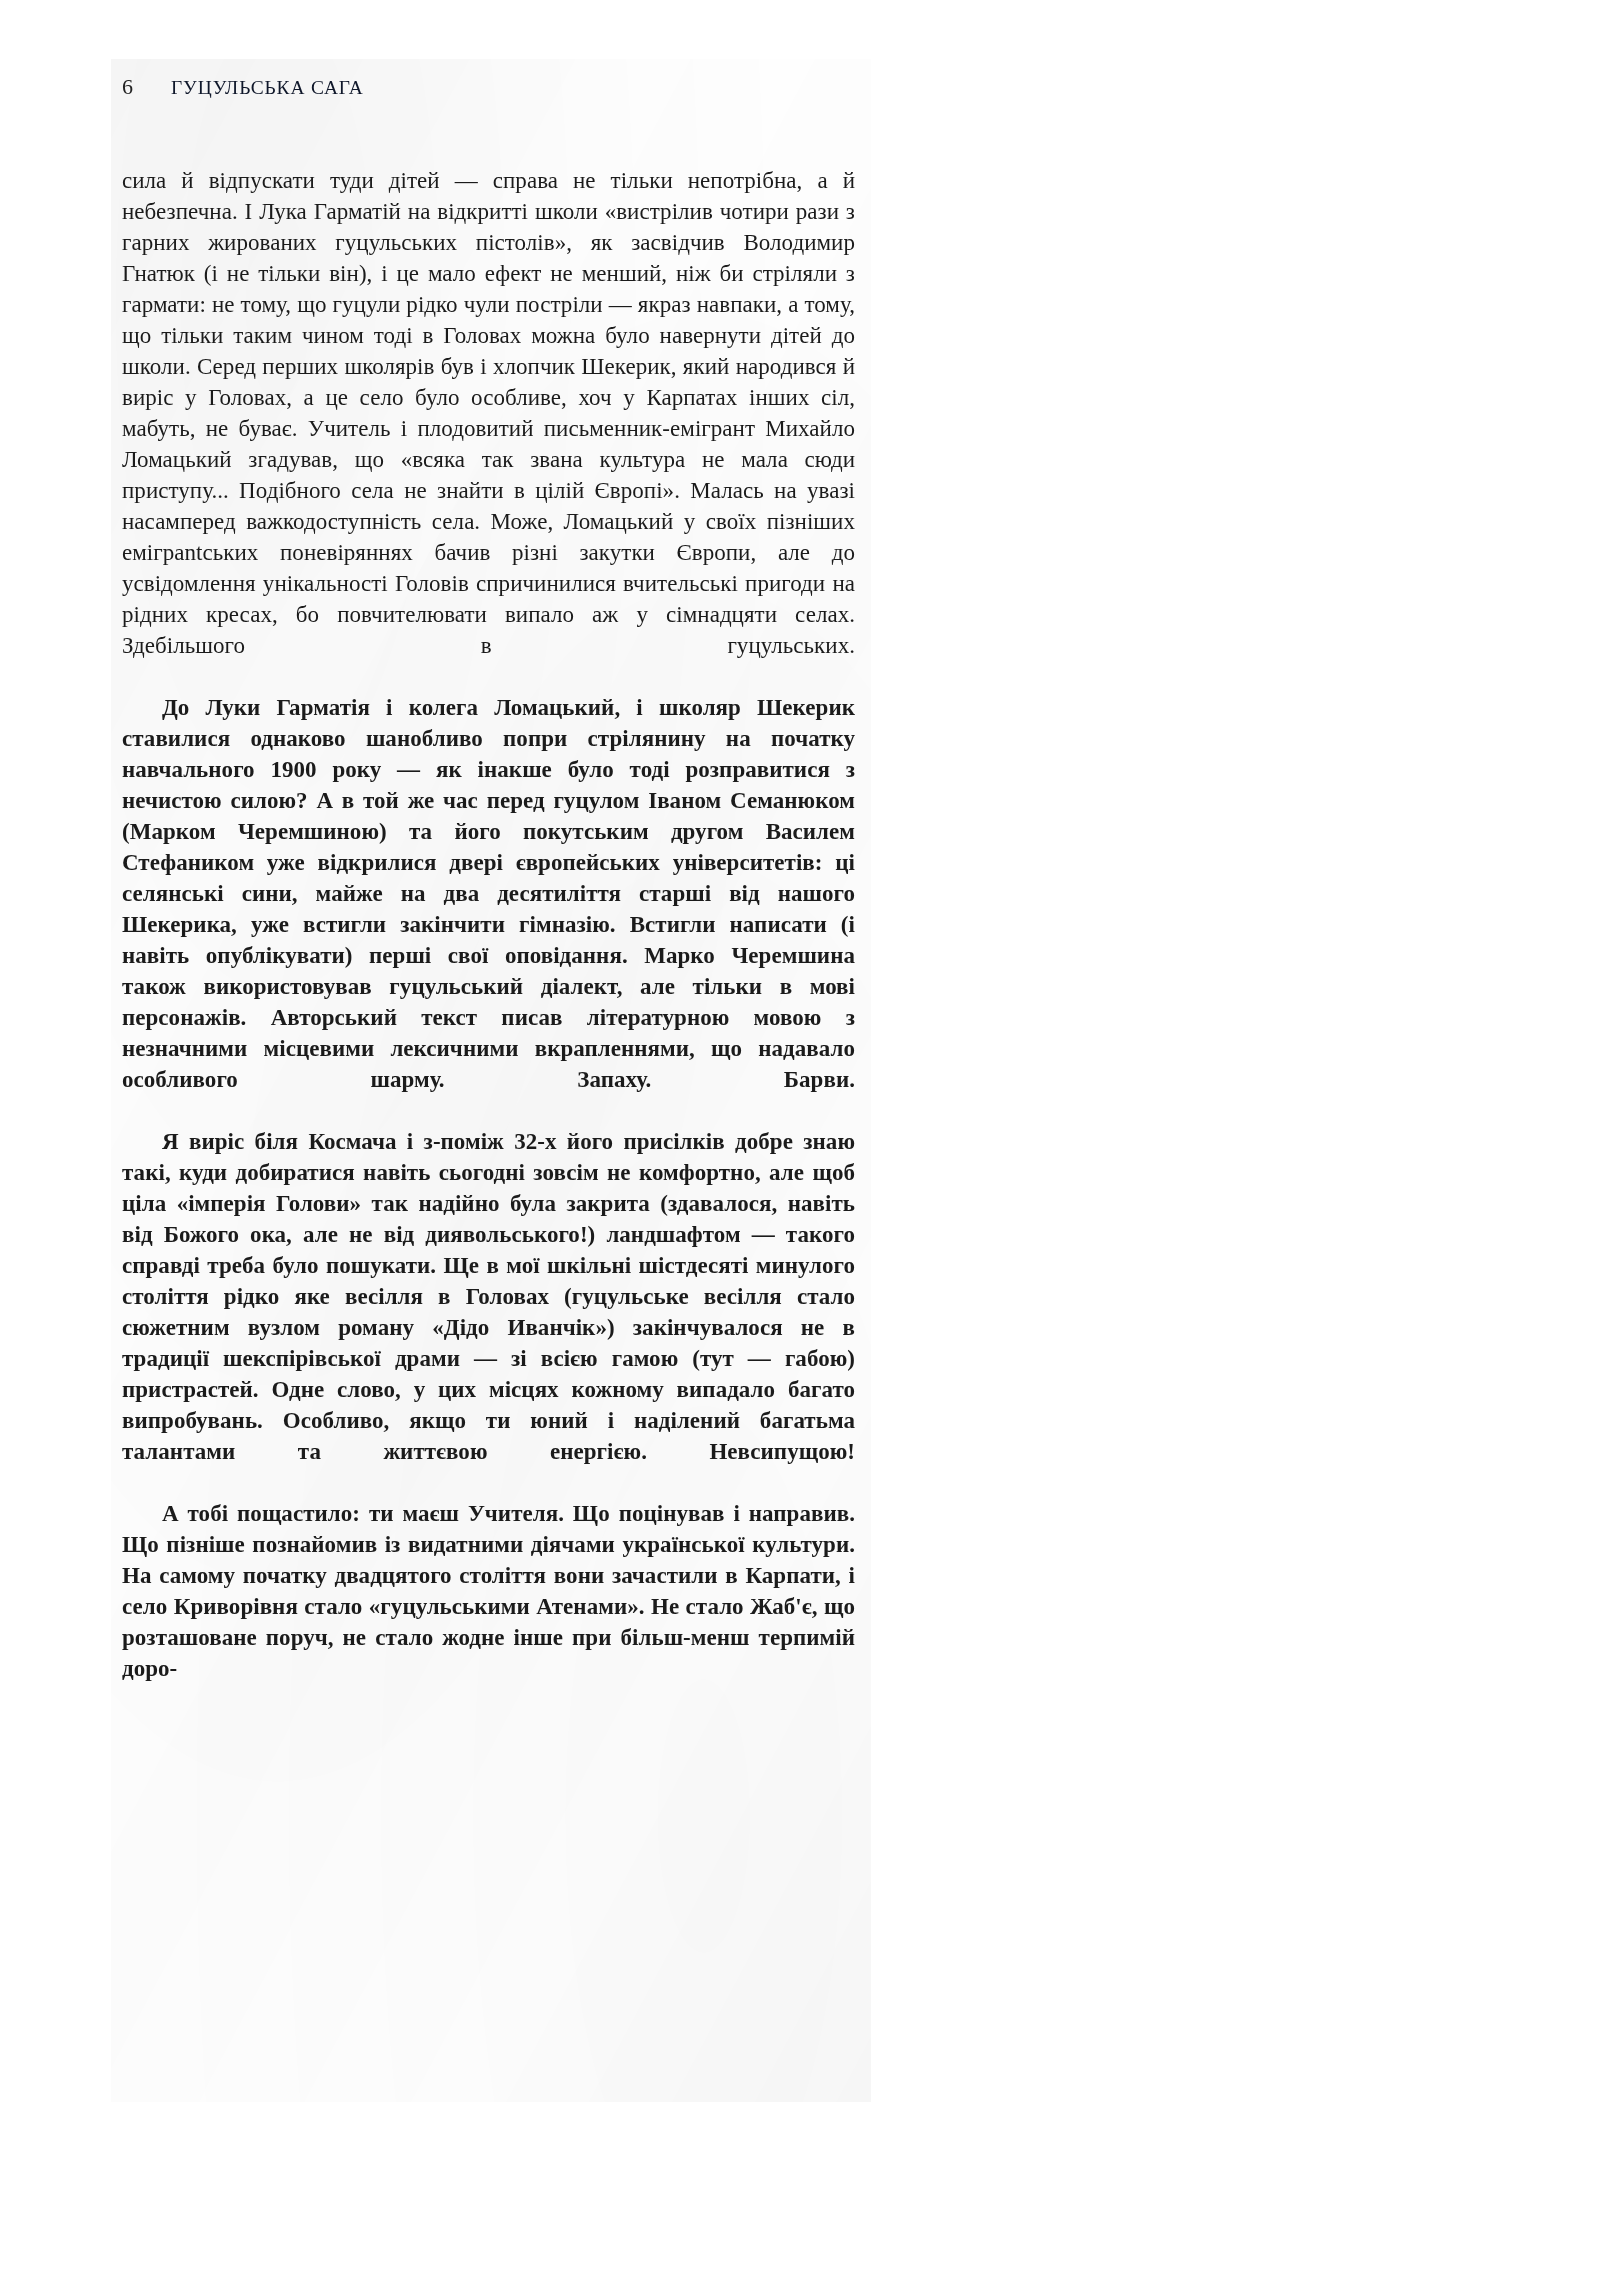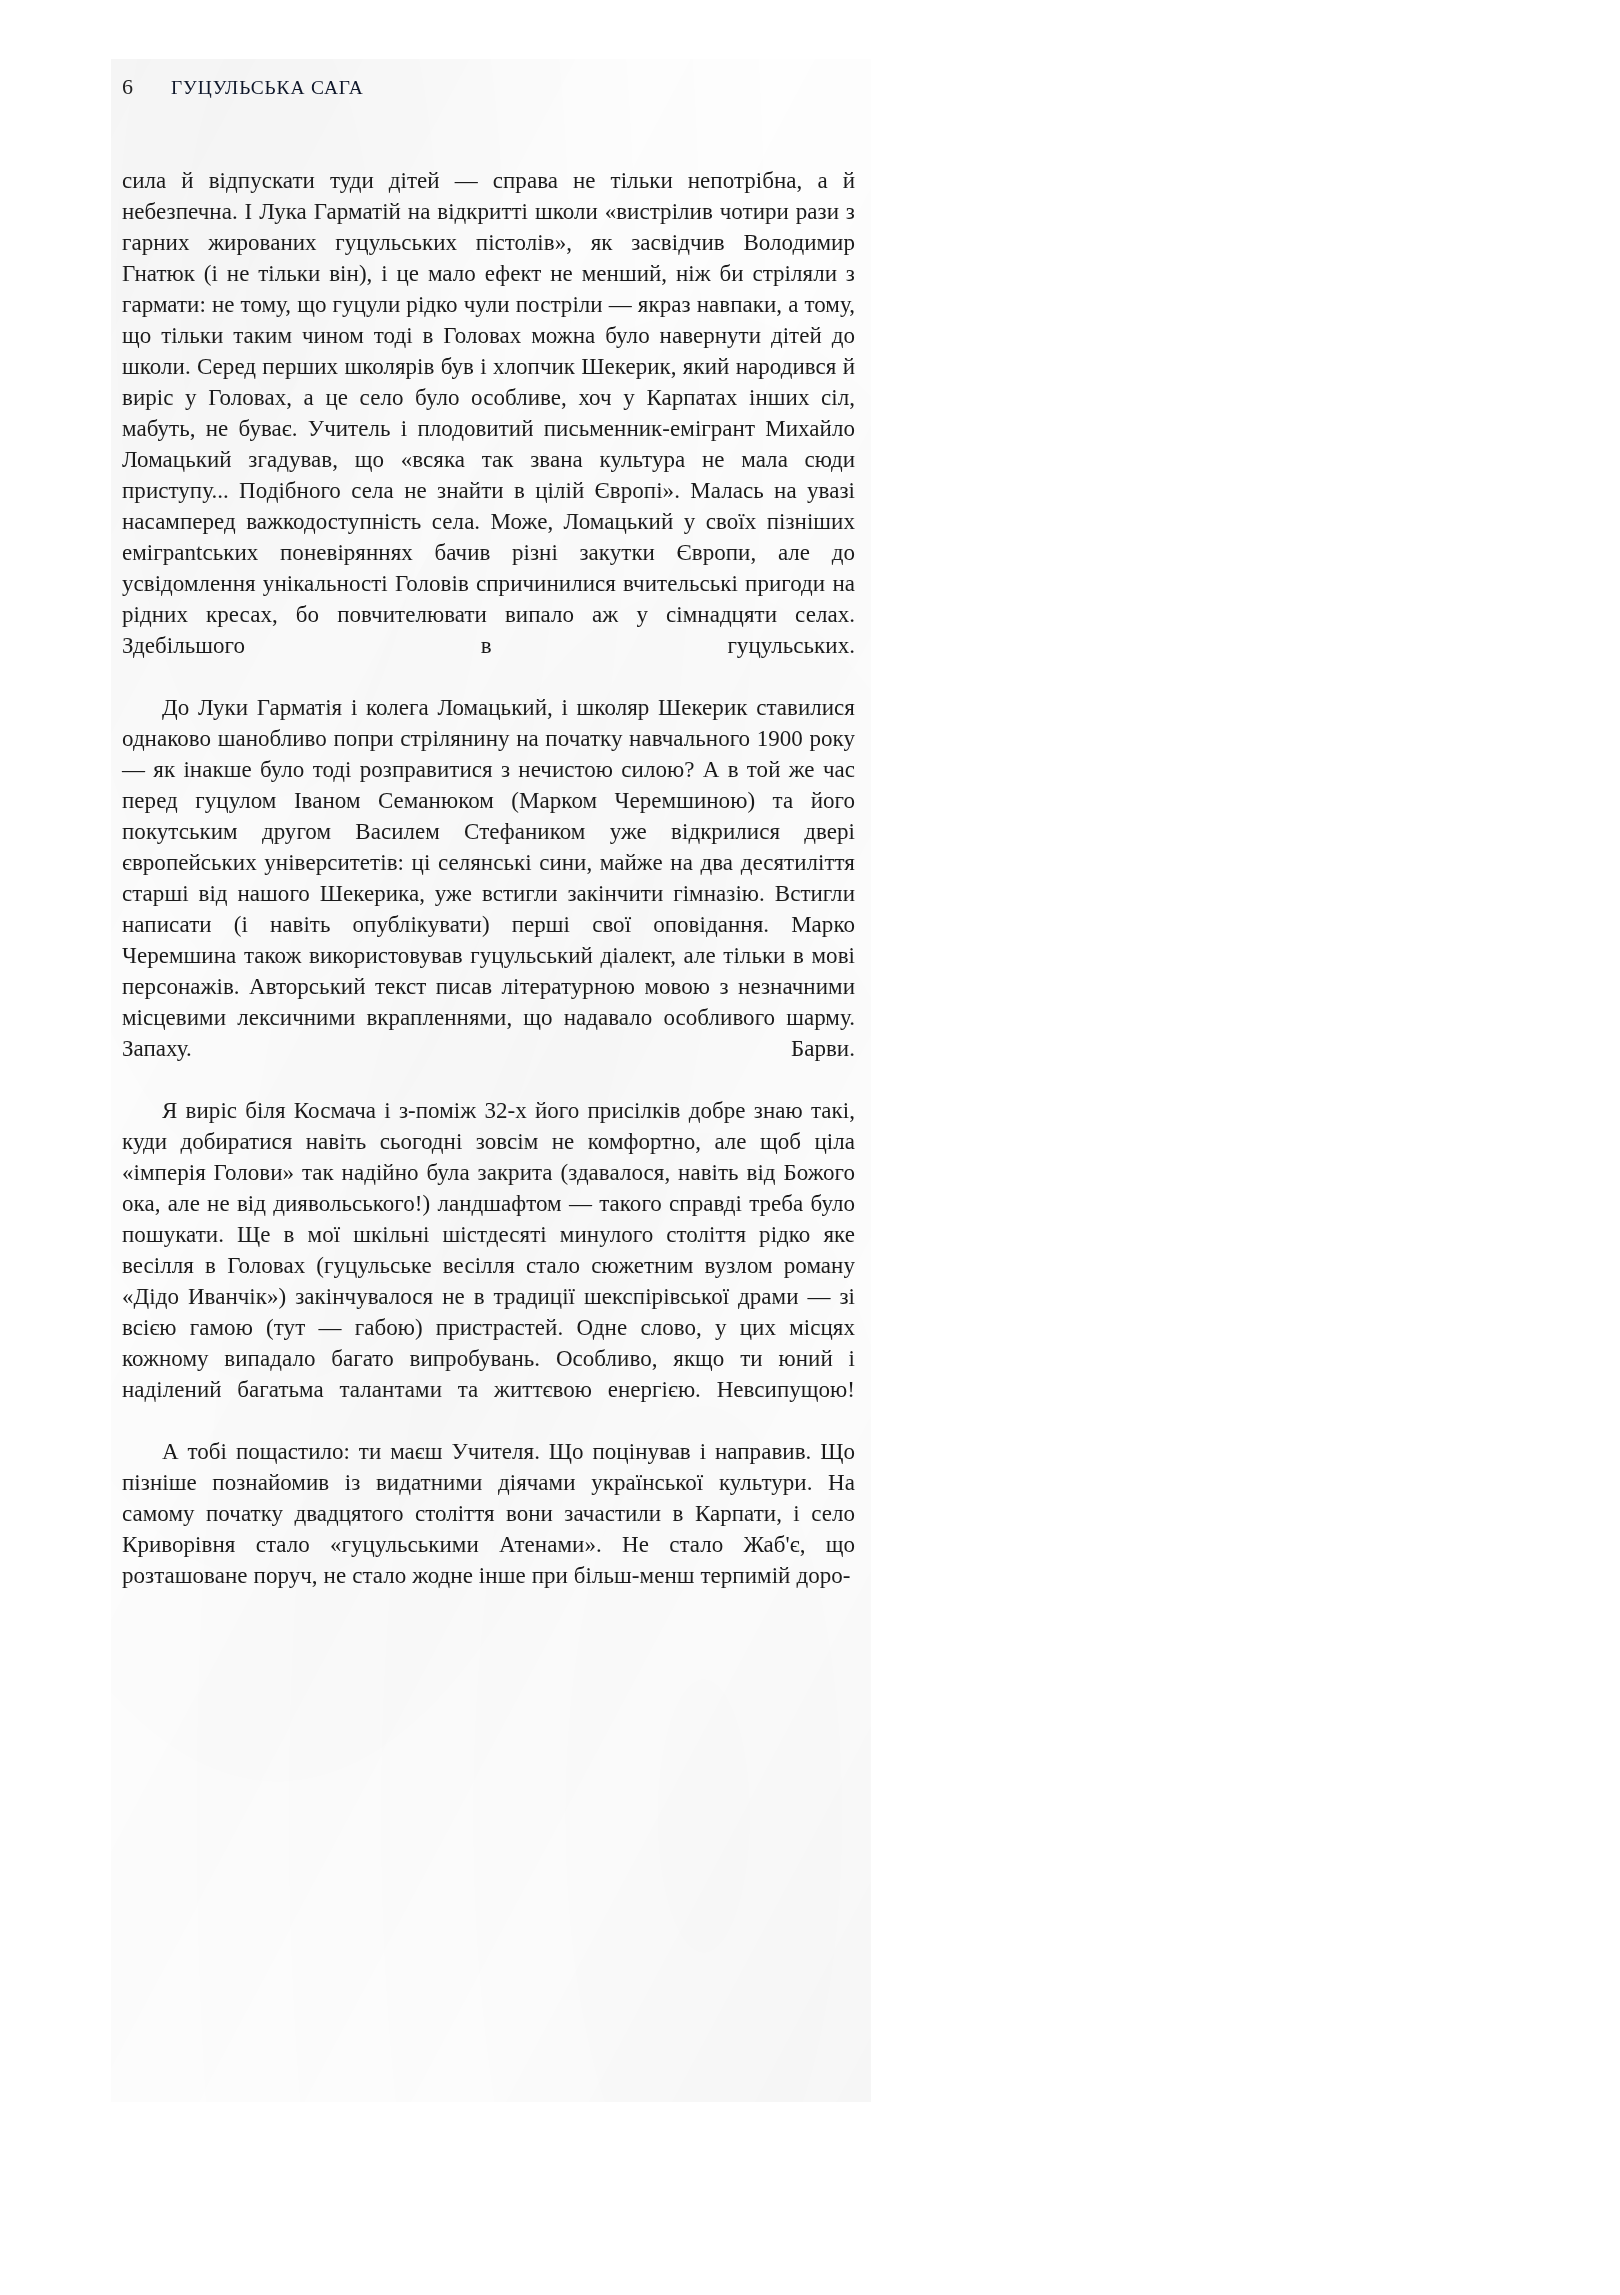--- a/index.html
+++ b/index.html
@@ -81,20 +81,21 @@
     line-height: 31px;
     text-align: justify;
     text-justify: inter-word;
     color: #1b1b1b;
     letter-spacing: 0.04px;
     word-spacing: 0.2px;
     hyphens: none;
   }
   .para.indent {
     text-indent: 40px;
+    font-weight: bold;
   }
   
   .para::after {
     content: "";
     display: inline-block;
     width: 100%;
   }
   .para.short-last::after {
     content: none;
   }

